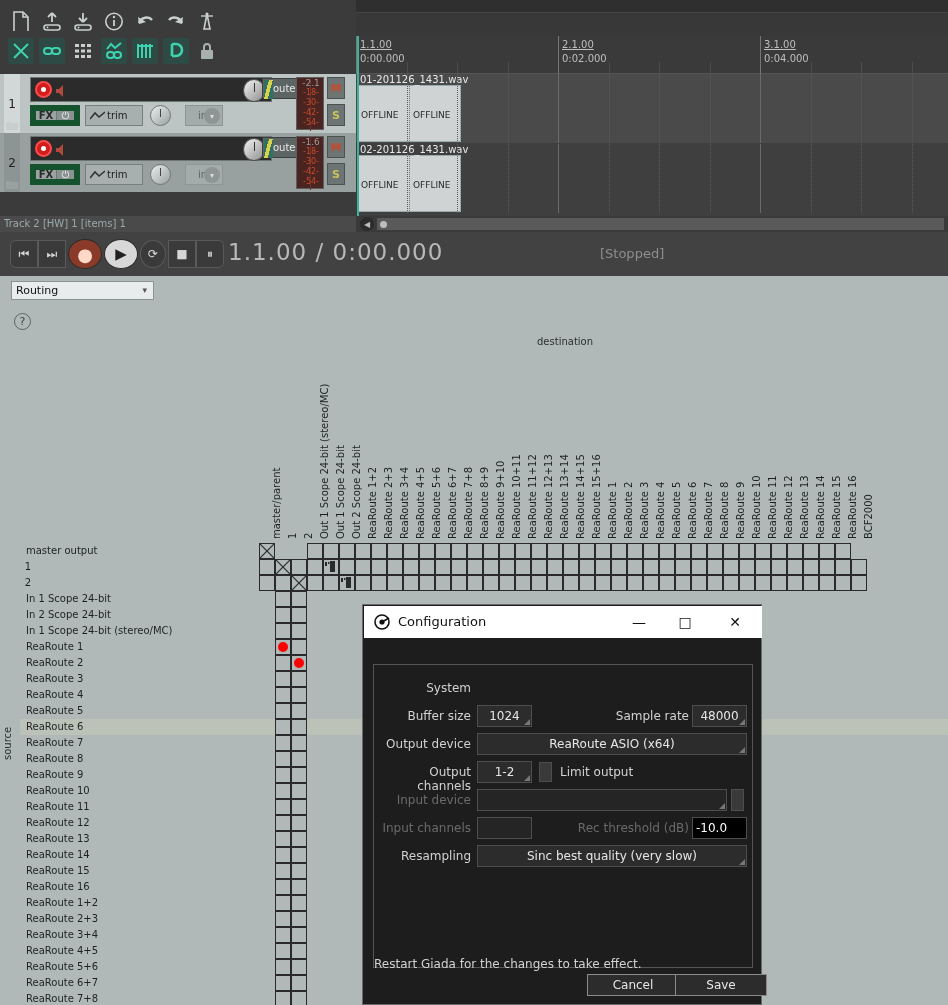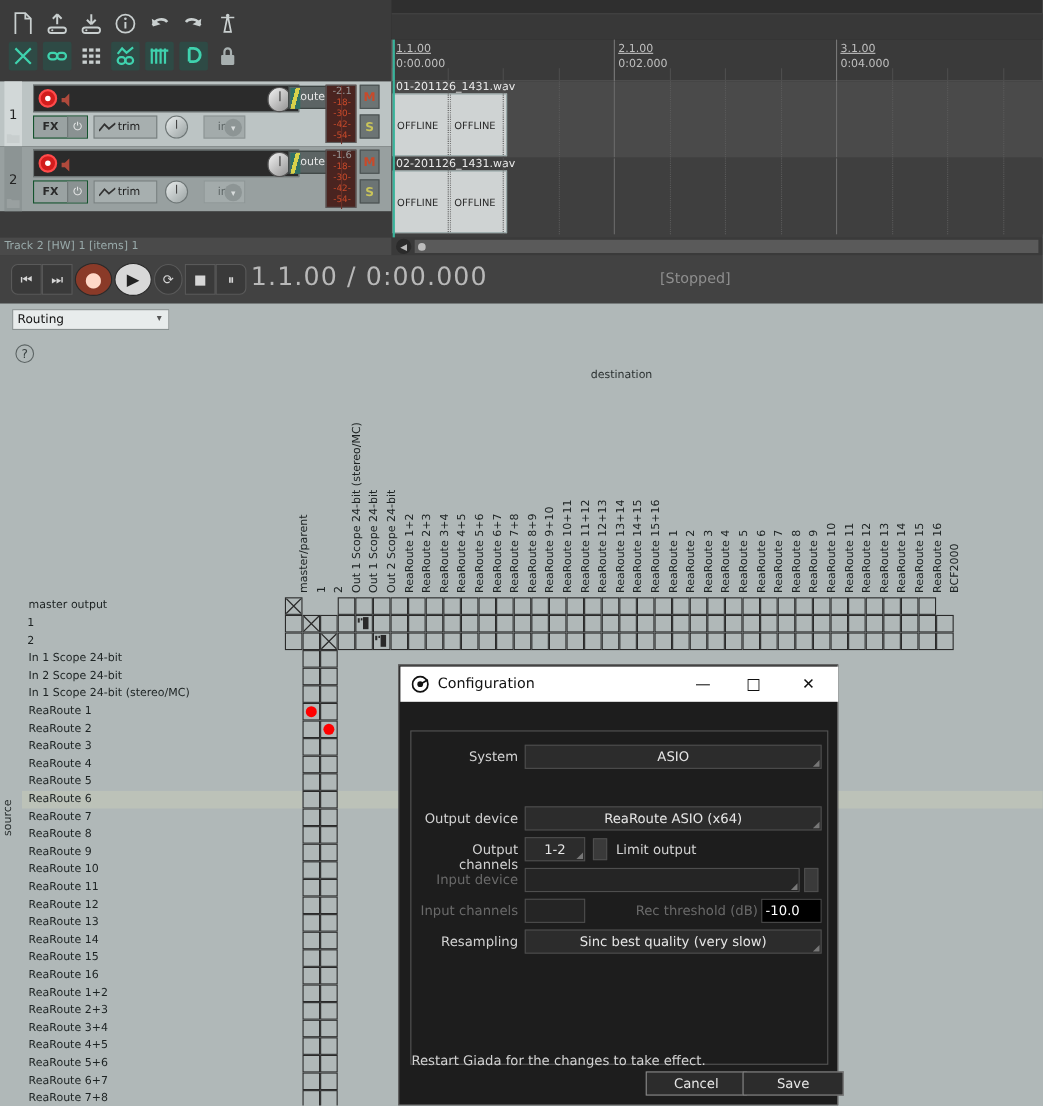--- a/index.html
+++ b/index.html
@@ -58,21 +58,21 @@
   .volknob { position:absolute; left:212px; top:1px; width:22px; height:23px; border-radius:50%;
              background:linear-gradient(135deg,#f3f3f3,#8f8f8f); border:1px solid #555; }
   .volknob::after { content:""; position:absolute; left:10px; top:3px; width:1px; height:9px; background:#333; }
   .route-btn { position:absolute; left:232px; top:1px; width:38px; height:21px; background:#5c6464;
                border:1px solid #39403f; display:flex; align-items:center; justify-content:center;
                font-size:10px; color:#e8e8e8; }
   .route-btn .stripe { position:absolute; left:1px; top:1px; width:9px; height:19px;
                        background:linear-gradient(105deg,#2f6f64 0 35%,#d6d24a 35% 62%,#2f6f64 62%); }
   .row2 { position:absolute; left:0; top:28px; height:22px; width:260px; }
   .fxbtn { position:absolute; left:0; top:0; width:50px; height:21px; background:#9aa2a2;
-           border:1px solid #14532d; display:flex; }
+           border:6px solid #14532d; display:flex; }
   .fxbtn .fx { flex:1; display:flex; align-items:center; justify-content:center; font-size:10px;
                font-weight:bold; color:#2a2a2a; }
   .fxbtn .pw { width:18px; border-left:1px solid #707878; background:#8a9292;
                display:flex; align-items:center; justify-content:center; font-size:10px; color:#eee; }
   .trimbtn { position:absolute; left:55px; top:0; width:58px; height:21px; background:#a7afaf;
              border:1px solid #767e7e; display:flex; align-items:center; font-size:10px; color:#1e1e1e; }
   .trimbtn span { margin-left:21px; }
   .panknob { position:absolute; left:120px; top:0; width:21px; height:21px; border-radius:50%;
              background:linear-gradient(135deg,#e9eded,#9aa2a2); border:1px solid #6d7575; }
   .panknob::after { content:""; position:absolute; left:9px; top:3px; width:1px; height:8px; background:#444; }
@@ -782,23 +782,28 @@
       <div class="cfg-wbtn" style="left:252px">—</div>
       <div class="cfg-wbtn" style="left:298px">□</div>
       <div class="cfg-wbtn" style="left:348px">✕</div>
     </div>
 
 
     <div class="cfg-panel">
 
       <div class="frow" style="top:12px">
         <div class="flbl" style="left:0;width:97px;top:4px">System</div>
-        <div class="fctl" style="left:103px;width:270px">ASIO</div>
-      </div>
-
+      </div>
+
+      <div class="frow" style="top:40px">
+        <div class="flbl" style="left:0;width:97px;top:4px">Buffer size</div>
+        <div class="fctl" style="left:103px;width:55px">1024</div>
+        <div class="flbl" style="left:160px;width:155px;top:4px">Sample rate</div>
+        <div class="fctl" style="left:318px;width:55px">48000</div>
+      </div>
 
       <div class="frow" style="top:68px">
         <div class="flbl" style="left:0;width:97px;top:4px">Output device</div>
         <div class="fctl" style="left:103px;width:270px">ReaRoute ASIO (x64)</div>
       </div>
 
       <div class="frow" style="top:96px">
         <div class="flbl" style="left:0;width:97px;top:4px">Output channels</div>
         <div class="fctl" style="left:103px;width:55px">1-2</div>
         <div class="chkbox" style="left:165px;top:1px"></div>

